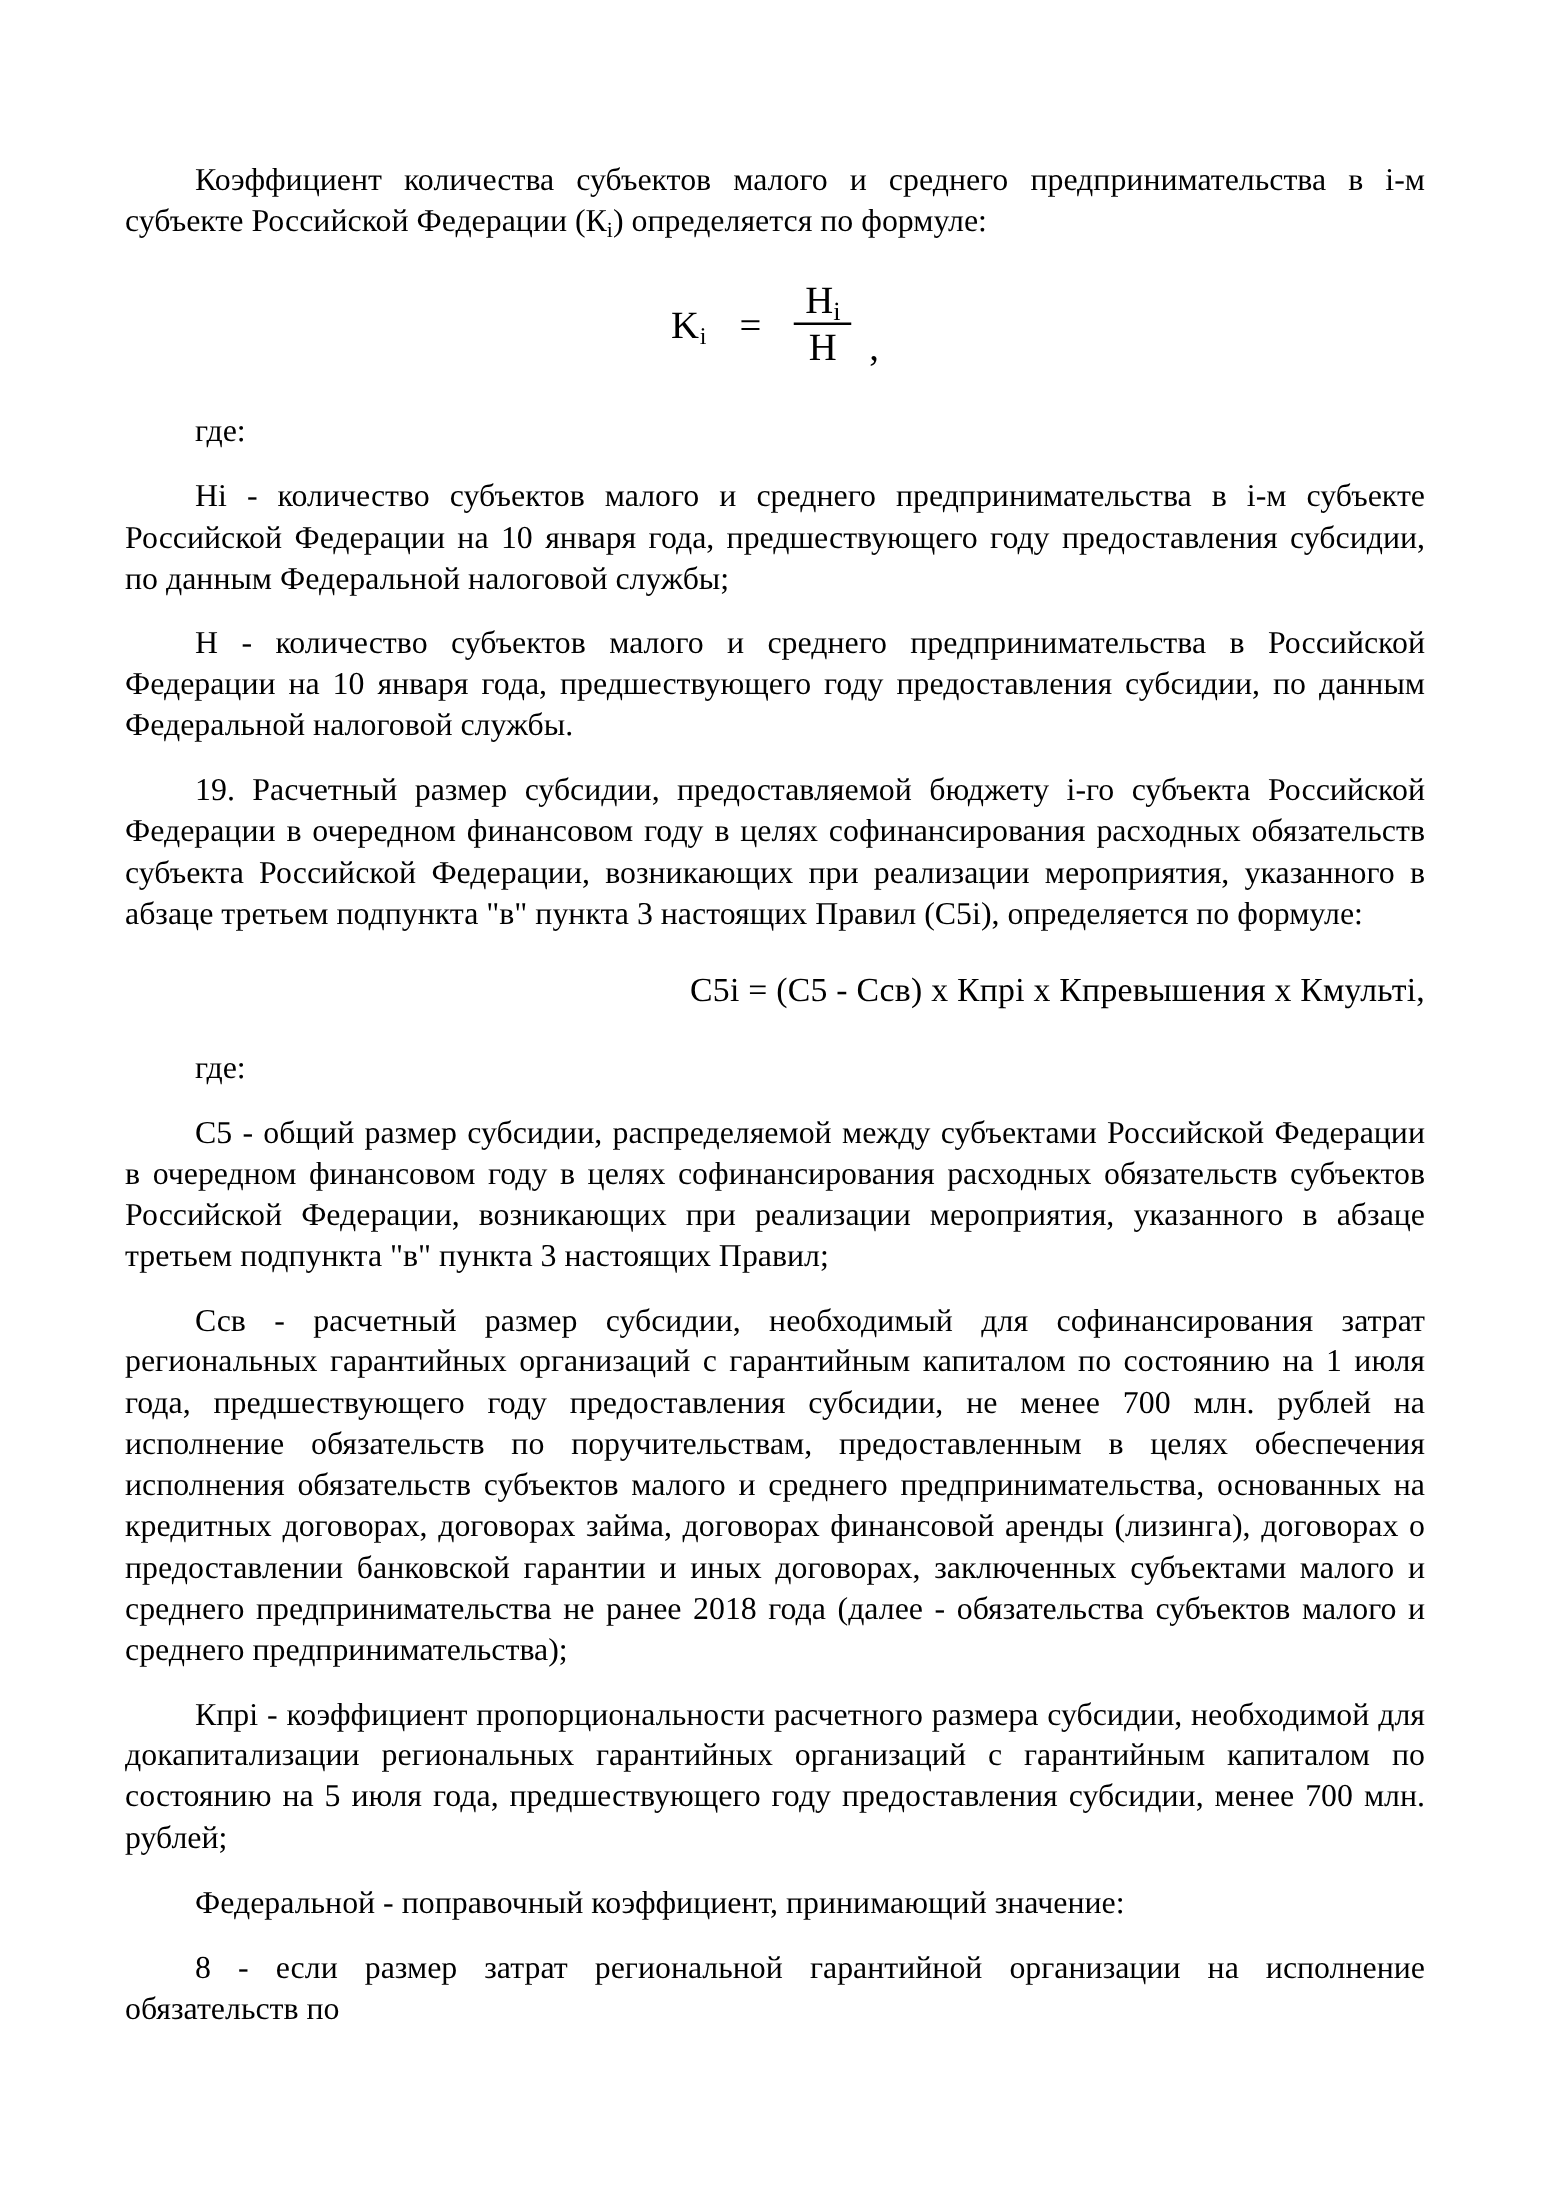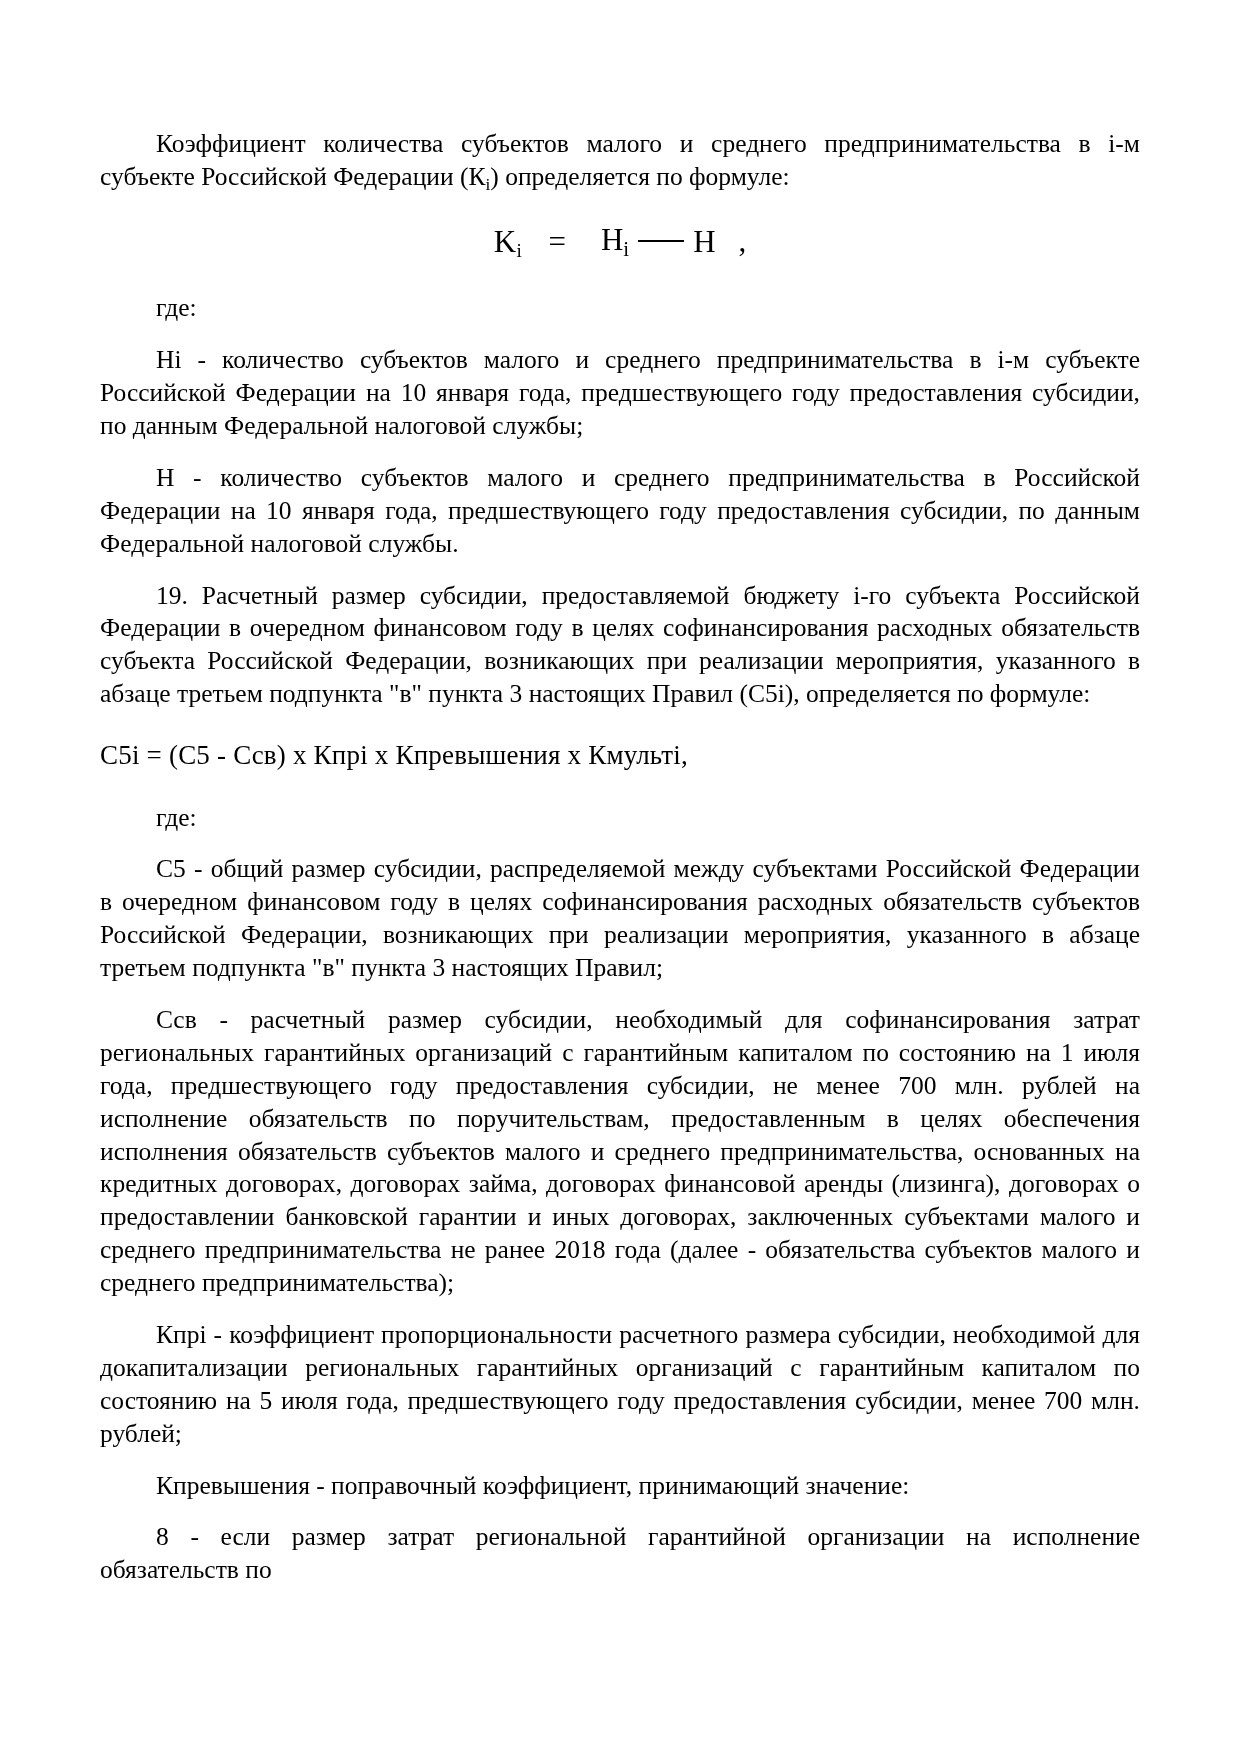--- a/index.html
+++ b/index.html
@@ -69,21 +69,21 @@
   }
   .fx-var sub {
     font-size: 0.62em;
   }
   .fx-eq {
     margin: 0 14px;
     font-size: 31px;
   }
   .fx-frac {
     display: inline-flex;
-    flex-direction: row;
+    flex-direction: column;
     align-items: center;
     vertical-align: middle;
     line-height: 1.05;
   }
   .fx-num {
     padding: 0 9px 2px 9px;
     font-size: 31px;
   }
   .fx-bar {
     width: 100%;
@@ -97,21 +97,21 @@
   .fx-comma {
     align-self: flex-end;
     font-size: 31px;
     padding-bottom: 2px;
     margin-left: 2px;
   }
 
   
   .formula-line {
     margin: 28px 0 30px 0;
-    text-align: left;
+    text-align: right;
     font-size: 27px;
     line-height: 1.2;
     letter-spacing: 0.2px;
   }
 </style>
 </head>
 <body>
 
 <div class="page">
   <div class="content">
@@ -143,18 +143,18 @@
     <div class="formula-line">С5i = (С5 - Ссв) х Кпрi х Кпревышения х Кмультi,</div>
 
     <p class="para indent">где:</p>
 
     <p class="para indent">С5 - общий размер субсидии, распределяемой между субъектами Российской Федерации в очередном финансовом году в целях софинансирования расходных обязательств субъектов Российской Федерации, возникающих при реализации мероприятия, указанного в абзаце третьем подпункта "в" пункта 3 настоящих Правил;</p>
 
     <p class="para indent">Ссв - расчетный размер субсидии, необходимый для софинансирования затрат региональных гарантийных организаций с гарантийным капиталом по состоянию на 1 июля года, предшествующего году предоставления субсидии, не менее 700 млн. рублей на исполнение обязательств по поручительствам, предоставленным в целях обеспечения исполнения обязательств субъектов малого и среднего предпринимательства, основанных на кредитных договорах, договорах займа, договорах финансовой аренды (лизинга), договорах о предоставлении банковской гарантии и иных договорах, заключенных субъектами малого и среднего предпринимательства не ранее 2018 года (далее - обязательства субъектов малого и среднего предпринимательства);</p>
 
     <p class="para indent">Кпрi - коэффициент пропорциональности расчетного размера субсидии, необходимой для докапитализации региональных гарантийных организаций с гарантийным капиталом по состоянию на 5 июля года, предшествующего году предоставления субсидии, менее 700 млн. рублей;</p>
 
-    <p class="para indent">Кпревышения - поправочный коэффициент, принимающий значение:</p>
+    <p class="para indent">Федеральной - поправочный коэффициент, принимающий значение:</p>
 
     <p class="para indent nospace">8 - если размер затрат региональной гарантийной организации на исполнение обязательств по</p>
 
   </div>
 </div>
 
 </body></html>

